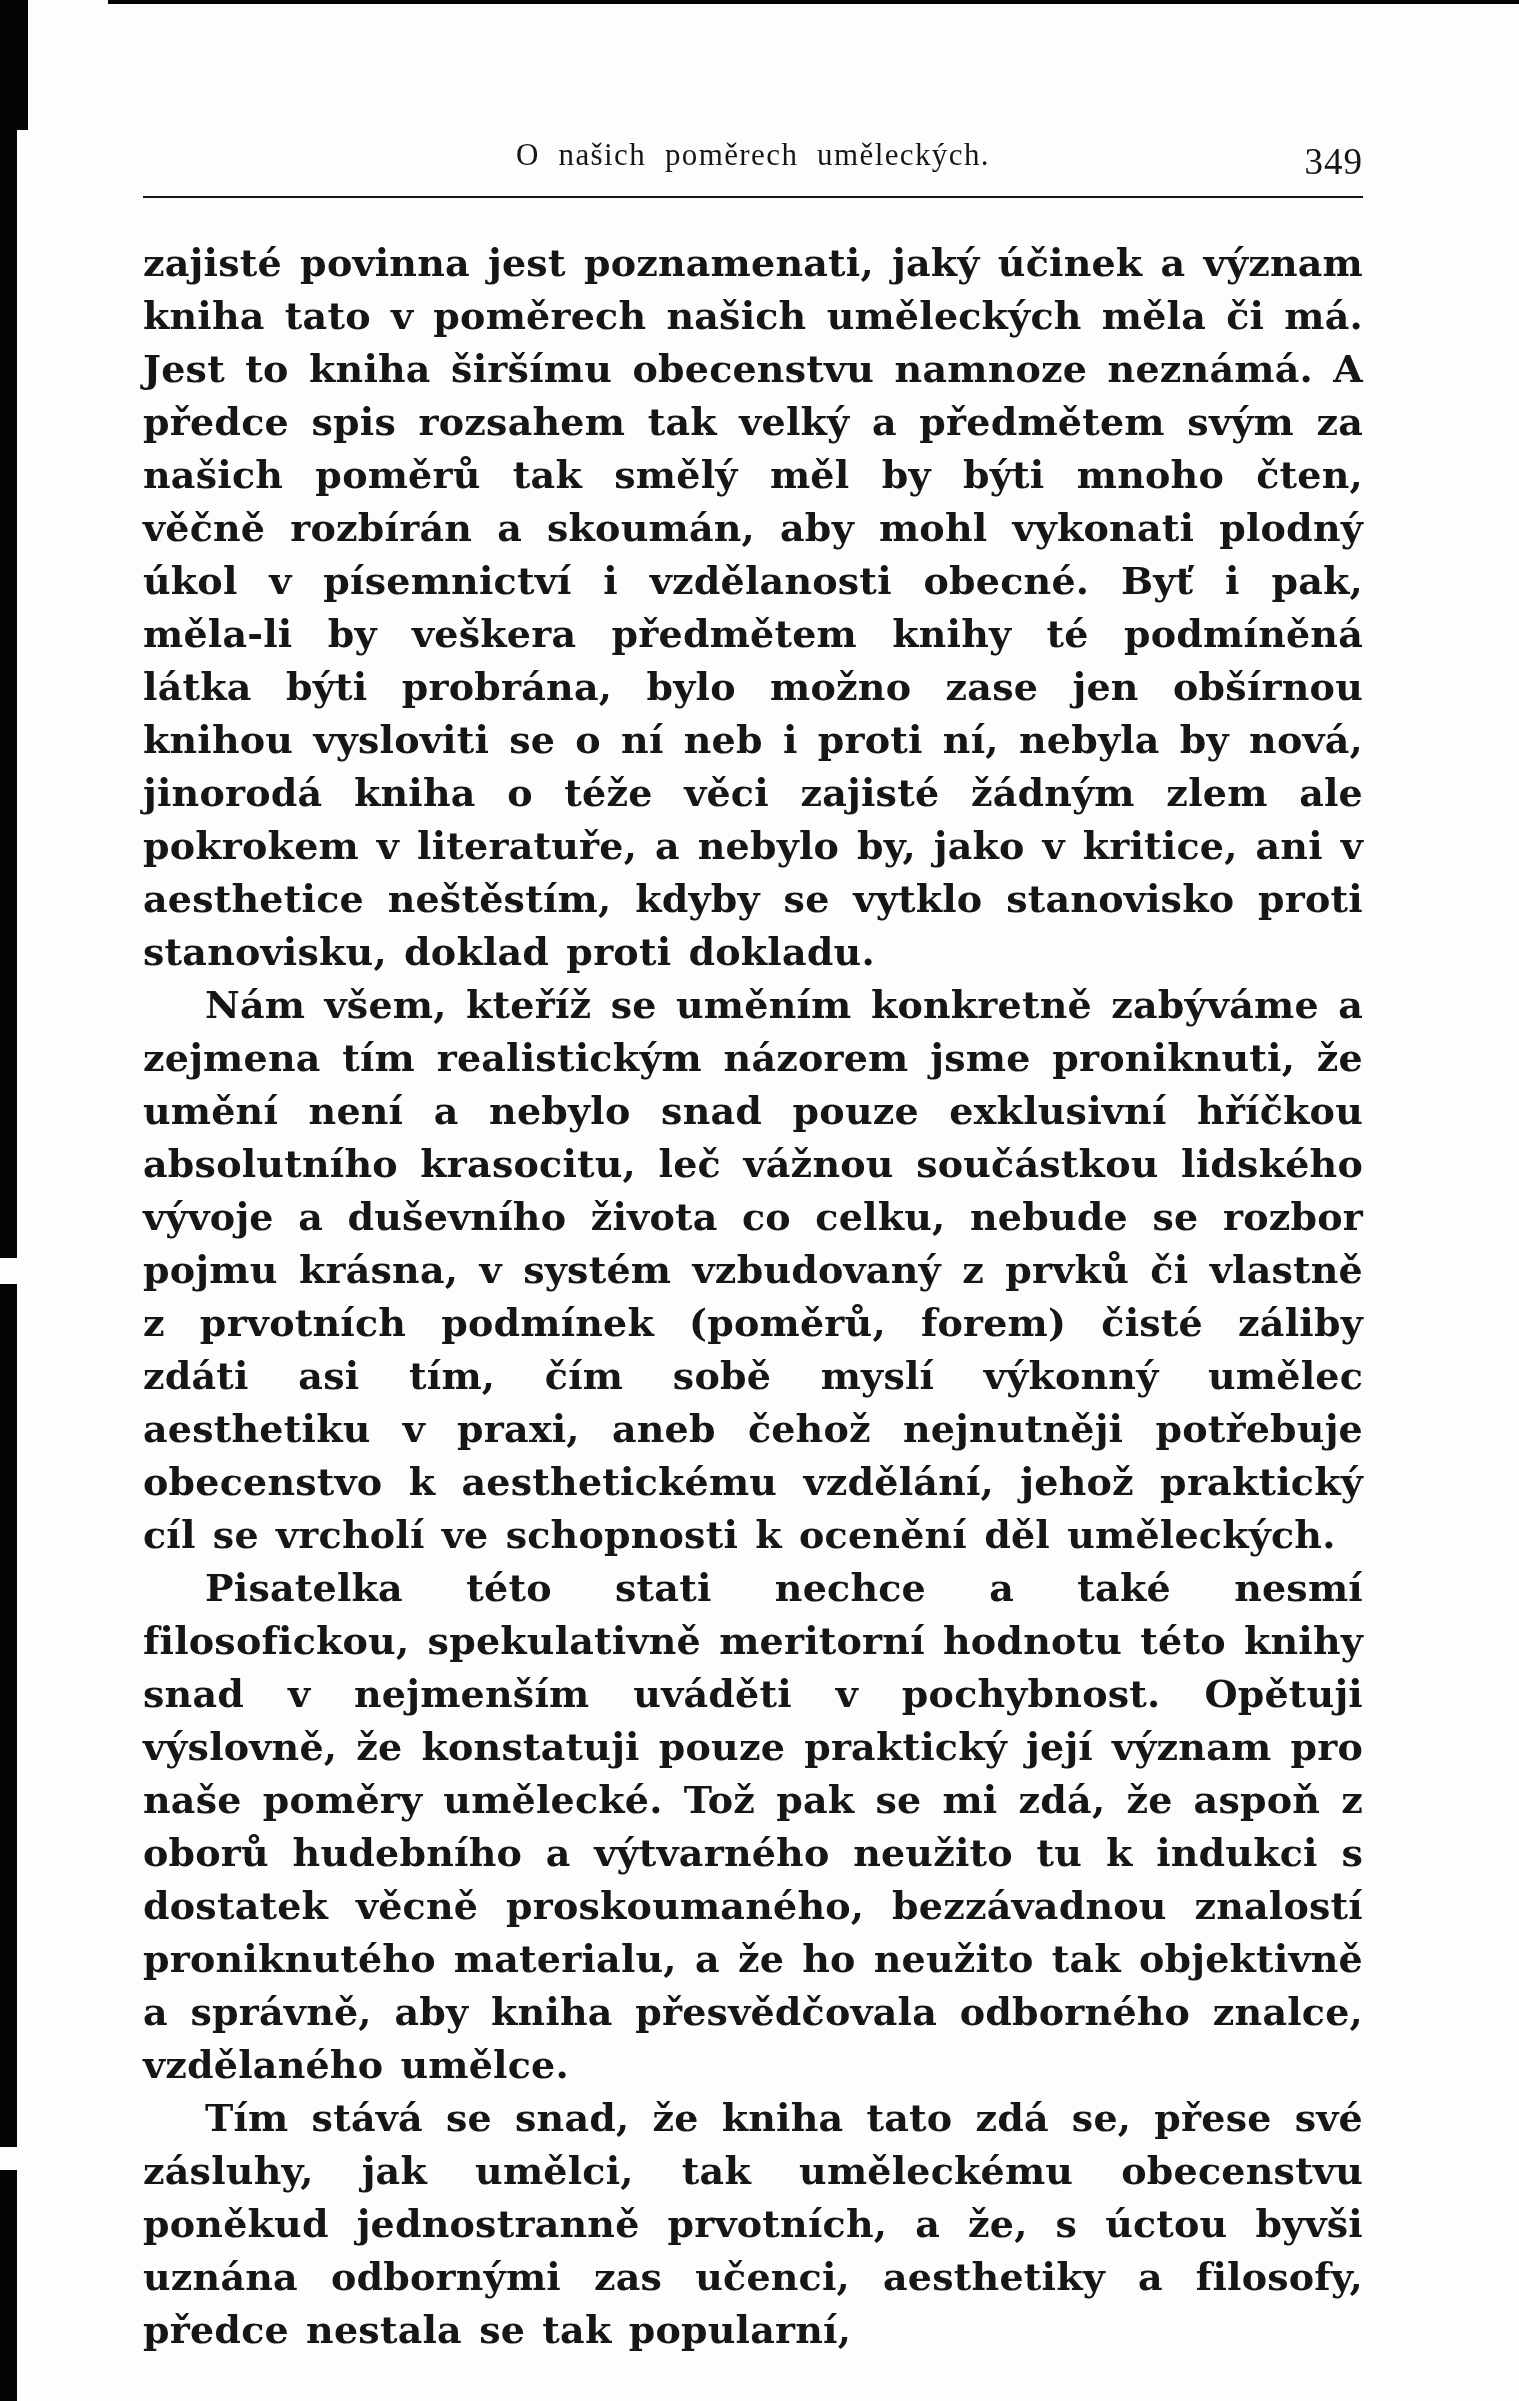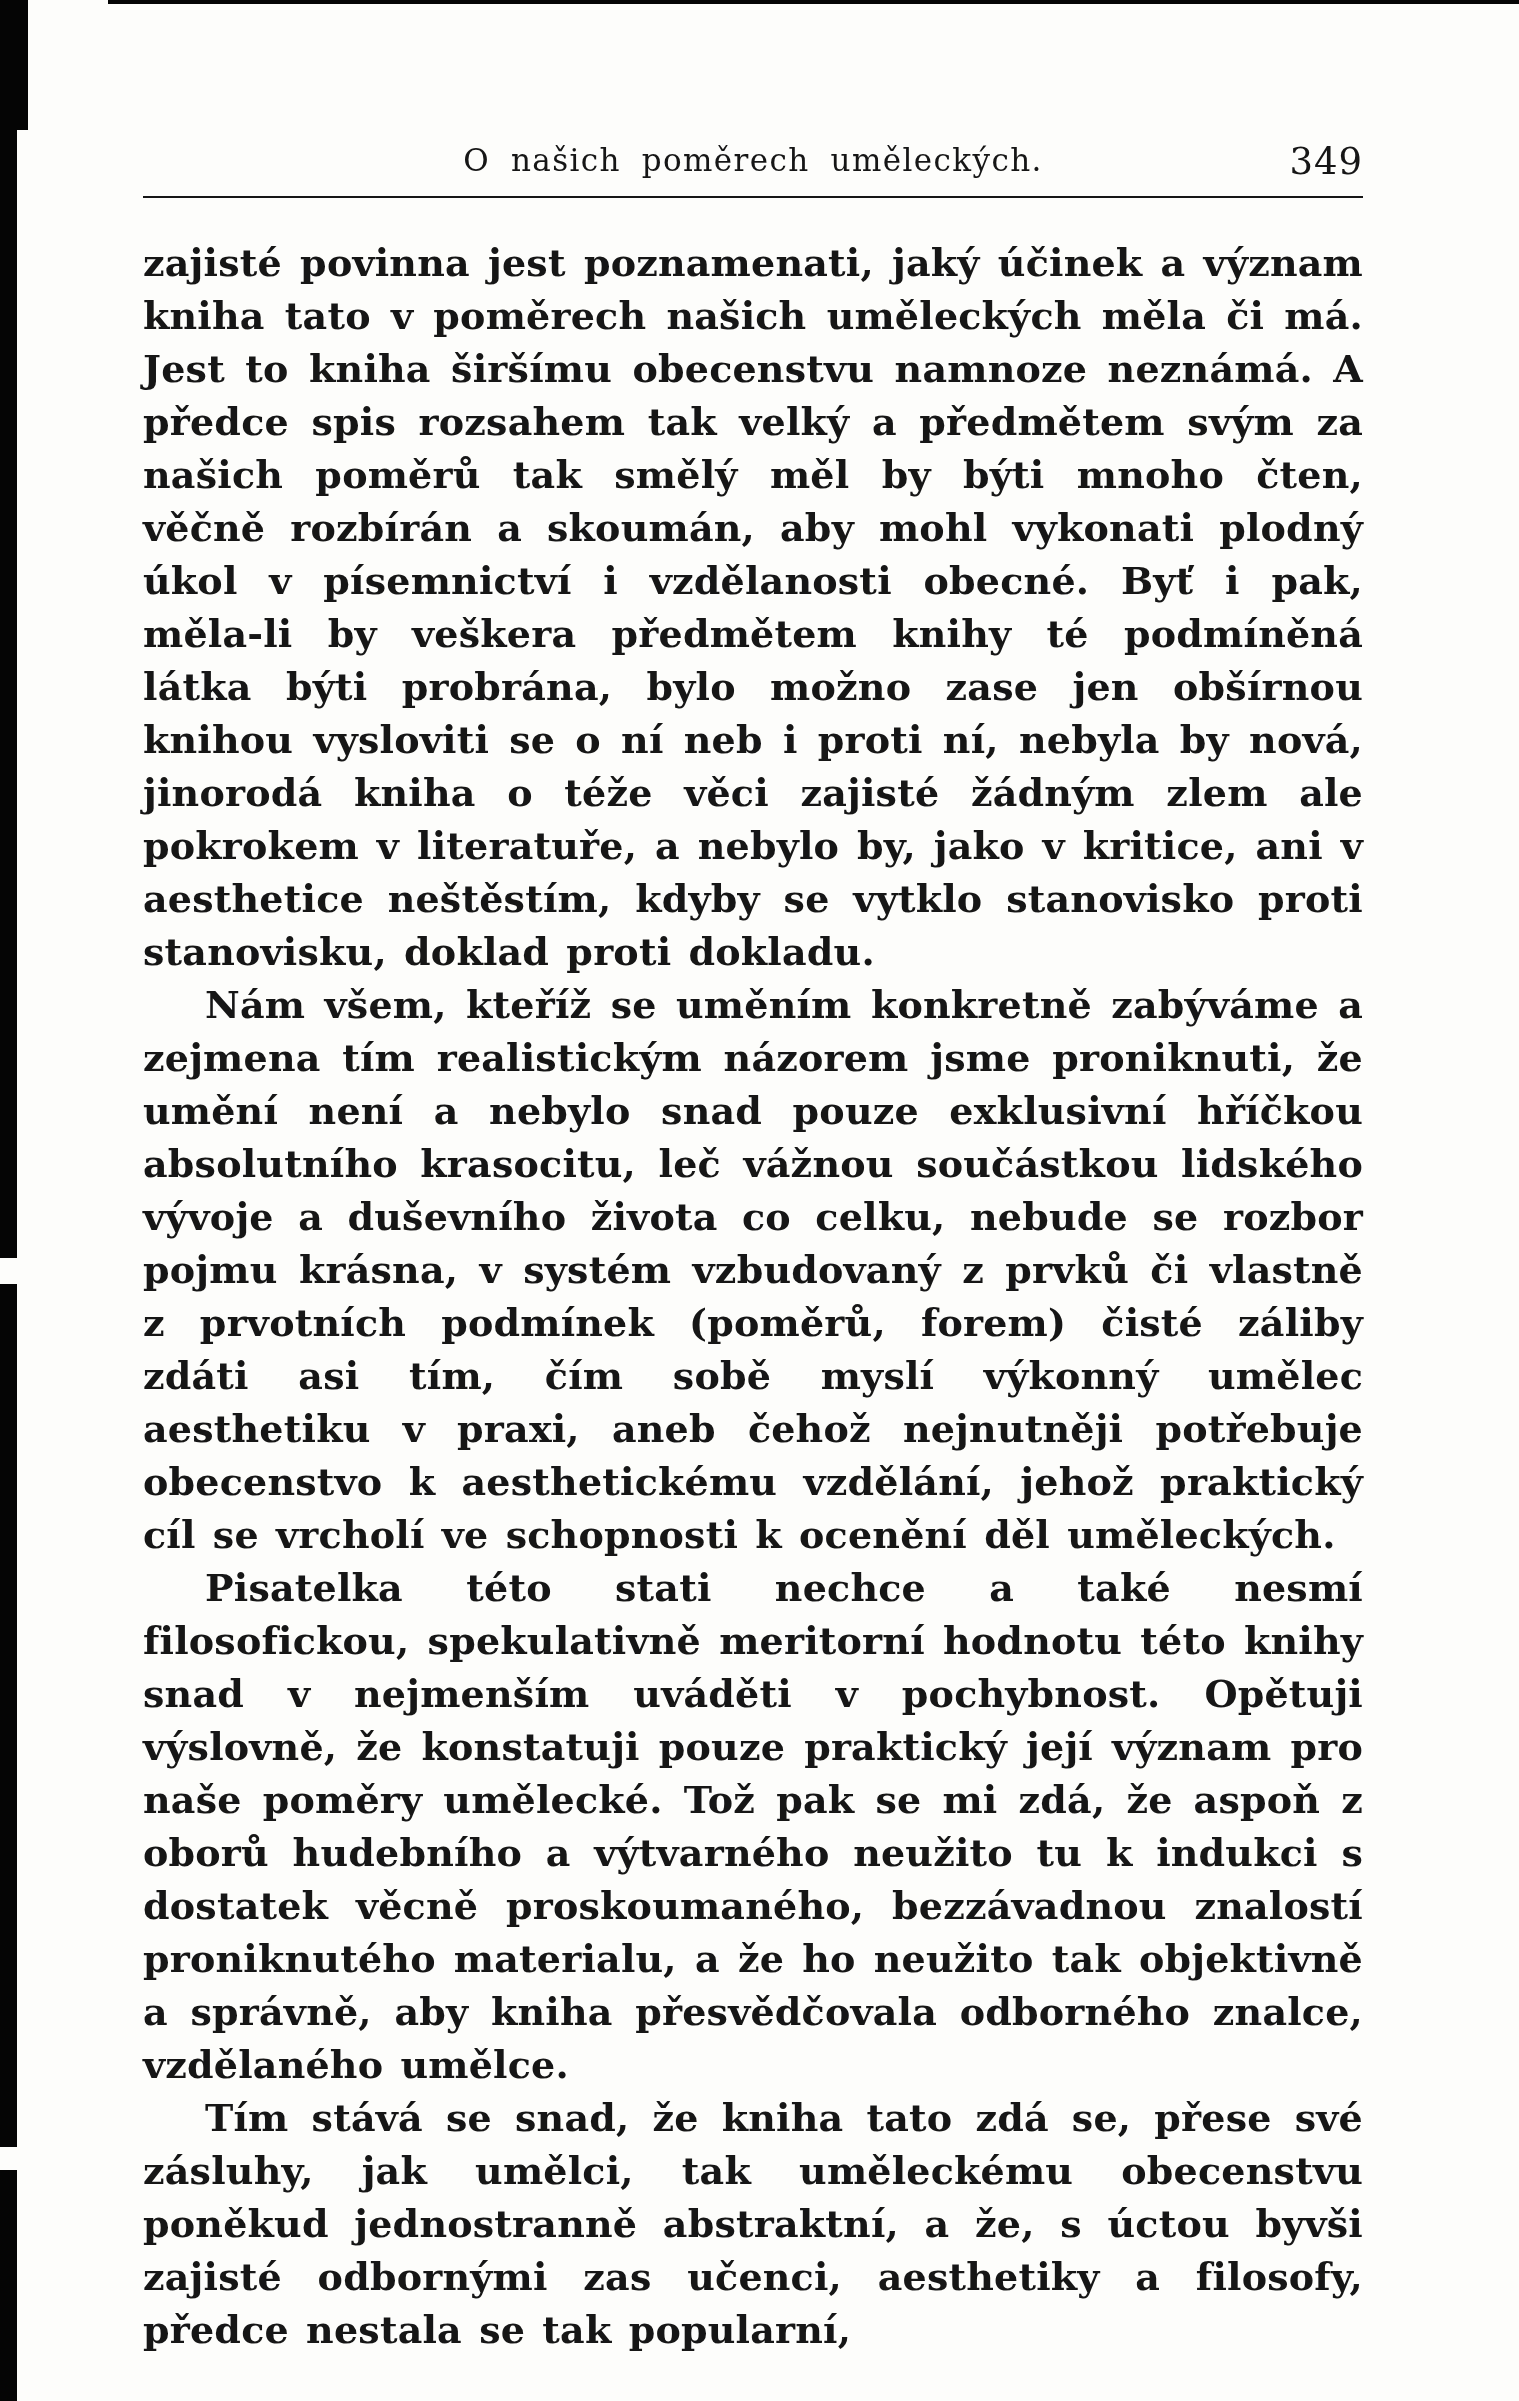--- a/index.html
+++ b/index.html
@@ -49,22 +49,23 @@
   .content {
     position: absolute;
     left: 143px;
     top: 137px;
     width: 1220px;
   }
   .running-head {
     position: relative;
     height: 46px;
     display: flex;
-    align-items: center;
+    align-items: flex-start;
     justify-content: center;
+    font-family: Liberation Serif, serif;
   }
   .head-title {
     font-size: 31px;
     letter-spacing: 1.4px;
     word-spacing: 9.6px;
     white-space: nowrap;
   }
   .page-number {
     position: absolute;
     right: 0;
@@ -112,18 +113,18 @@
       <span class="head-title">O našich poměrech uměleckých.</span>
       <span class="page-number">349</span>
     </div>
 
     <div class="head-rule"></div>
 
     <div class="body-text">
       <p class="para">zajisté povinna jest poznamenati, jaký účinek a význam kniha tato v poměrech našich uměleckých měla či má. Jest to kniha širšímu obecenstvu namnoze neznámá. A předce spis rozsahem tak velký a předmětem svým za našich poměrů tak smělý měl by býti mnoho čten, věčně rozbírán a skoumán, aby mohl vykonati plodný úkol v písemnictví i vzdělanosti obecné. Byť i pak, měla-li by veškera předmětem knihy té podmíněná látka býti probrána, bylo možno zase jen obšírnou knihou vysloviti se o ní neb i proti ní, nebyla by nová, jinorodá kniha o téže věci zajisté žádným zlem ale pokrokem v literatuře, a nebylo by, jako v kritice, ani v aesthetice neštěstím, kdyby se vytklo stanovisko proti stanovisku, doklad proti dokladu.</p>
       <p class="para indent">Nám všem, kteříž se uměním konkretně zabýváme a zejmena tím realistickým názorem jsme proniknuti, že umění není a nebylo snad pouze exklusivní hříčkou absolutního krasocitu, leč vážnou součástkou lidského vývoje a duševního života co celku, nebude se rozbor pojmu krásna, v systém vzbudovaný z prvků či vlastně z prvotních podmínek (poměrů, forem) čisté záliby zdáti asi tím, čím sobě myslí výkonný umělec aesthetiku v praxi, aneb čehož nejnutněji potřebuje obecenstvo k aesthetickému vzdělání, jehož praktický cíl se vrcholí ve schopnosti k ocenění děl uměleckých.</p>
       <p class="para indent">Pisatelka této stati nechce a také nesmí filosofickou, spekulativně meritorní hodnotu této knihy snad v nejmenším uváděti v pochybnost. Opětuji výslovně, že konstatuji pouze praktický její význam pro naše poměry umělecké. Tož pak se mi zdá, že aspoň z oborů hudebního a výtvarného neužito tu k indukci s dostatek věcně proskoumaného, bezzávadnou znalostí proniknutého materialu, a že ho neužito tak objektivně a správně, aby kniha přesvědčovala odborného znalce, vzdělaného umělce.</p>
-      <p class="para indent">Tím stává se snad, že kniha tato zdá se, přese své zásluhy, jak umělci, tak uměleckému obecenstvu poněkud jednostranně abstraktní, a že, s úctou byvši zajisté odbornými zas učenci, aesthetiky a filosofy, předce nestala se tak popularní,</p>
+      <p class="para indent">Tím stává se snad, že kniha tato zdá se, přese své zásluhy, jak umělci, tak uměleckému obecenstvu poněkud jednostranně prvotních, a že, s úctou byvši uznána odbornými zas učenci, aesthetiky a filosofy, předce nestala se tak popularní,</p>
     </div>
 
   </div>
 </div>
 
 
 </body></html>

